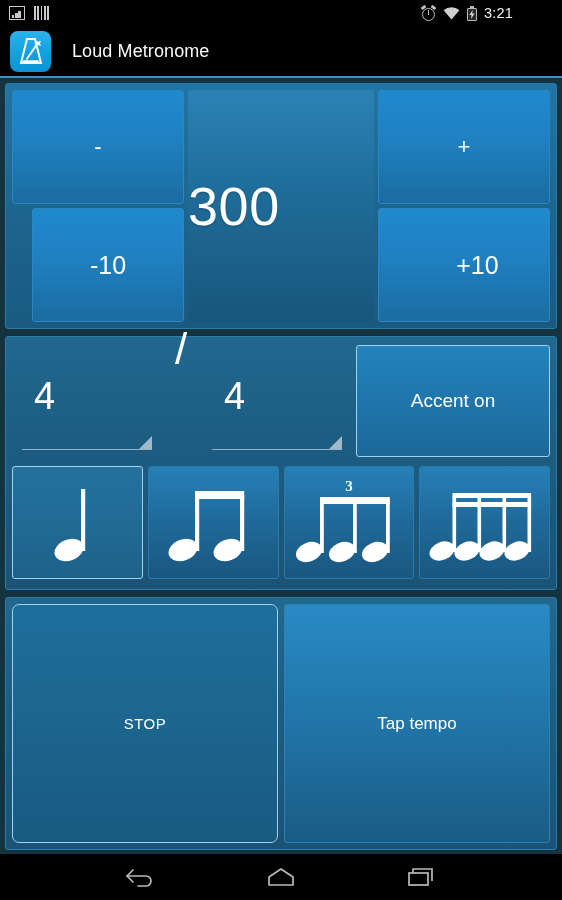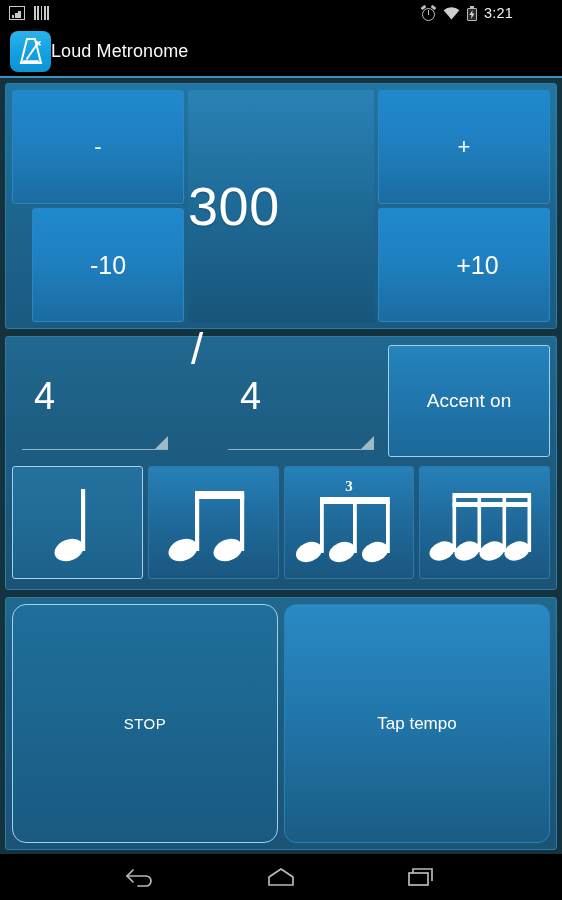--- a/index.html
+++ b/index.html
@@ -54,21 +54,21 @@
   .titlebar {
     position:absolute; top:26px; left:0; width:562px; height:50px;
     background:#000; display:flex; align-items:center; padding-left:10px;
   }
   .app-icon {
     width:41px; height:41px; border-radius:8px;
     background:linear-gradient(180deg,#2cb2ec 0%,#11a0e2 55%,#0d93d3 100%);
     display:flex; align-items:center; justify-content:center; flex:none;
   }
   .app-icon svg { display:block; }
-  .app-title { color:#fafafa; font-size:18px; margin-left:0; letter-spacing:0.1px; }
+  .app-title { color:#fafafa; font-size:18px; margin-left:21px; letter-spacing:0.1px; }
 
   
   .content {
     position:absolute; top:76px; left:0; width:562px; height:778px;
     background:#14333f;
     border-top:2px solid #3f8fc0;
     padding:5px 5px 4px 5px;
     display:flex; flex-direction:column; gap:7px;
   }
 
@@ -137,21 +137,21 @@
     position:absolute; right:8px; bottom:11px;
     width:0; height:0;
     border-left:13px solid transparent;
     border-bottom:13px solid #9fb9c7;
   }
   .sig-slash {
     width:42px; display:flex; align-items:center; justify-content:center;
     color:#fff; font-size:44px; line-height:1; margin-top:-16px; font-weight:300;
   }
   .accent-btn {
-    width:162px; height:112px; margin-top:2px;
+    width:194px; height:112px; margin-top:2px;
     background:linear-gradient(180deg,#2583bd 0%,#2077ae 45%,#1c6998 100%);
     border:1.5px solid #9ed2f2;
     border-radius:3px;
     color:#fff; font-size:19px;
     display:flex; align-items:center; justify-content:center;
   }
 
   .notes-row { height:113px; display:flex; gap:5px; }
   .note-btn {
     flex:1;
@@ -171,29 +171,29 @@
   
   .panel-ctrl {
     flex:1; padding:6px;
     display:flex; gap:6px;
     background:linear-gradient(180deg,#21688f 0%,#1d5d82 40%,#1b5376 100%);
   }
   .stop-btn {
     flex:1;
     background:linear-gradient(180deg,#1f6e9c 0%,#1c6690 45%,#195a80 100%);
     border:1.5px solid #9ed2f2;
-    border-radius:14px;
+    border-radius:7px;
     color:#fff; font-size:15px; letter-spacing:0.5px;
     display:flex; align-items:center; justify-content:center;
   }
   .tap-btn {
     flex:1;
     background:linear-gradient(180deg,#2a8ac4 0%,#2177ab 45%,#1a5c85 100%);
     border:1px solid #2d80b4;
-    border-radius:12px;
+    border-radius:3px;
     color:#fff; font-size:17px;
     display:flex; align-items:center; justify-content:center;
   }
 
   
   .navbar {
     position:absolute; bottom:0; left:0; width:562px; height:46px;
     background:#000; display:flex; align-items:center; justify-content:space-around;
     padding:0 70px;
   }

